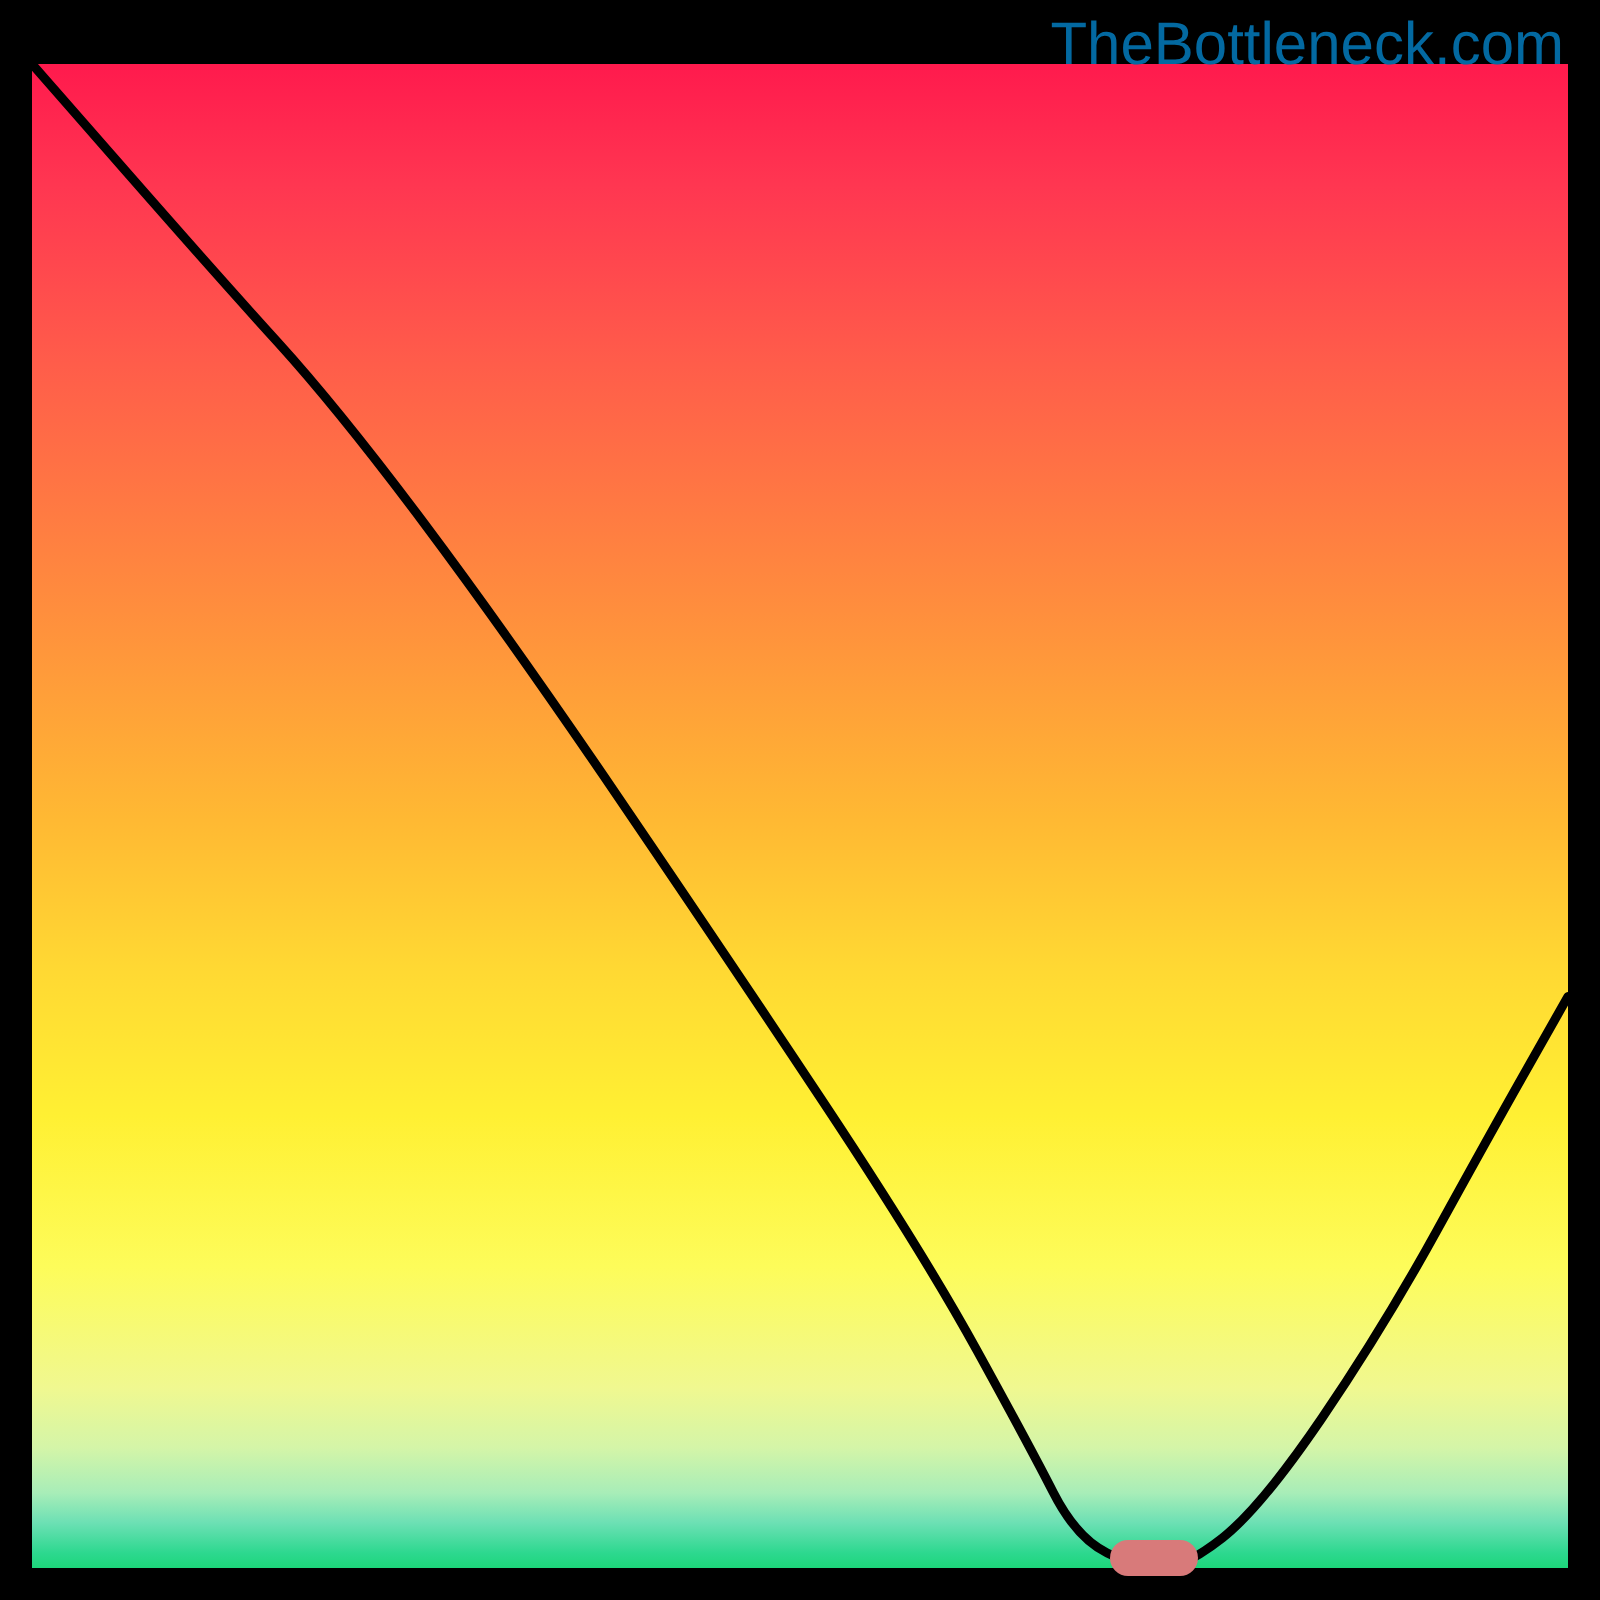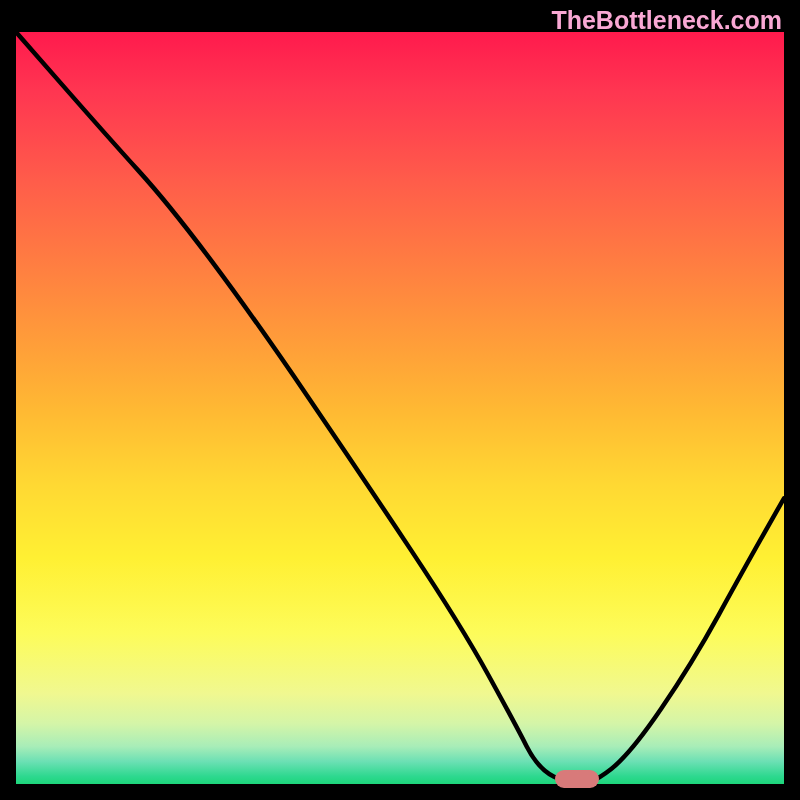--- a/index.html
+++ b/index.html
@@ -7,23 +7,23 @@
     width: 800px;
     height: 800px;
     background: #000;
     position: relative;
     font-family: Arial, sans-serif;
   }
   .watermark {
     position: absolute;
     top: 6px;
     right: 18px;
-    color: #f9a8d4;
-    font-size: 25px;
-    font-weight: 700;
+    color: #0369a1;
+    font-size: 30px;
+    font-weight: 400;
     z-index: 10;
   }
   .plot-area {
     position: absolute;
     top: 32px;
     left: 16px;
     width: 768px;
     height: 752px;
     background: linear-gradient(to bottom,
       #ff1a4d 0%,

